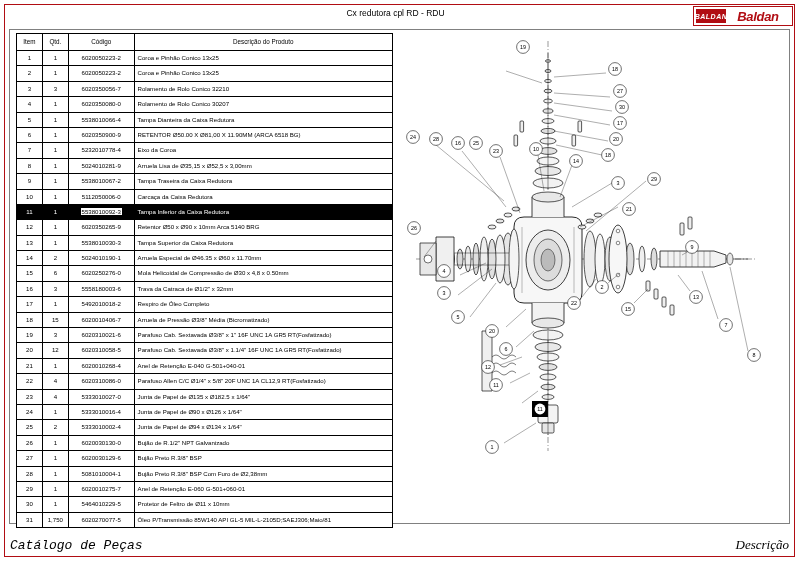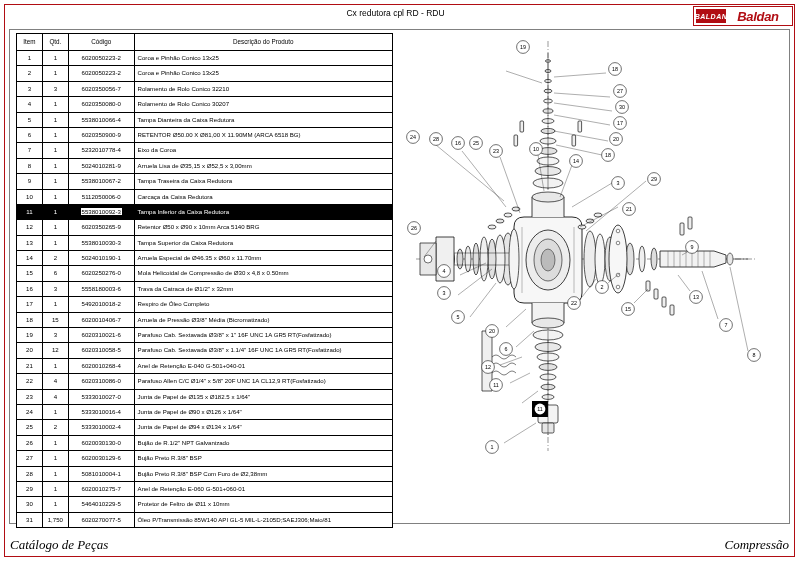--- a/index.html
+++ b/index.html
@@ -74,21 +74,21 @@
     font-style: italic;
     color: #b10d13;
     letter-spacing: -0.3px;
     padding-right: 2px;
   }
   
   #footer-left {
     position: absolute;
     left: 10px;
     bottom: 8px;
-    font-family: Liberation Serif, serif;
+    font-family: Liberation Mono, monospace;
     font-style: italic;
     font-size: 13px;
   }
   #footer-right {
     position: absolute;
     right: 10px;
     bottom: 8px;
     font-family: "Liberation Serif", serif;
     font-style: italic;
     font-size: 13px;
@@ -613,14 +613,14 @@
             <text x="300" y="268.2" text-anchor="middle" class="lbl">13</text>
             <text x="330" y="296.2" text-anchor="middle" class="lbl">7</text>
             <text x="358" y="326.2" text-anchor="middle" class="lbl">8</text>
             <text x="296" y="218.2" text-anchor="middle" class="lbl">9</text>
           </g>
       </g>
     </svg>
   </div>
 
   <div id="footer-left">Catálogo de Peças</div>
-  <div id="footer-right">Compressão</div>
+  <div id="footer-right">Descrição</div>
 </div>
 
 </body></html>

